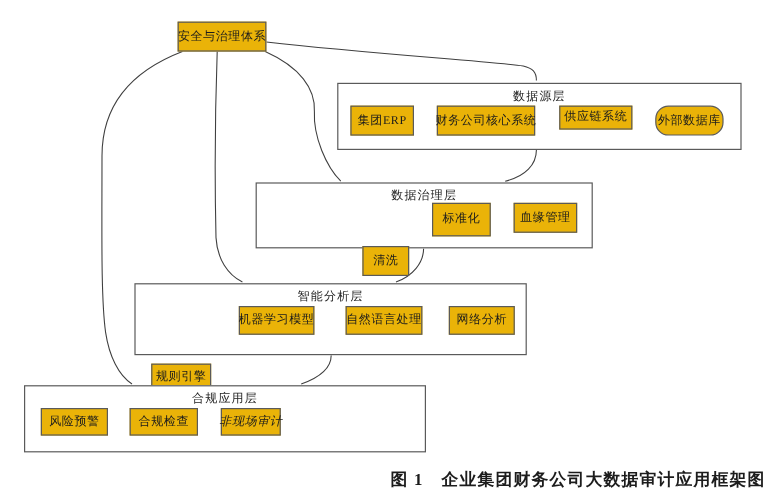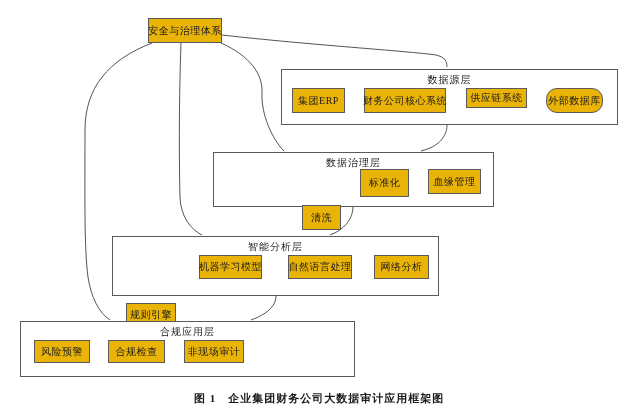--- a/index.html
+++ b/index.html
@@ -15,22 +15,22 @@
     font-size:10px;line-height:1;white-space:nowrap;letter-spacing:0.5px;
   }
   .layer{
     position:absolute;box-sizing:border-box;border:1px solid #5a5a5a;background:#ffffff;
   }
   .layer-title{
     position:absolute;top:3px;left:0;right:0;text-align:center;
     font-size:10px;letter-spacing:1px;
   }
   .caption{
-    position:absolute;top:391px;left:0;width:100%;text-align:center;
-    font-size:11px;font-weight:bold;letter-spacing:1px;
+    position:absolute;top:391px;left:0;width:100%;text-align:right;
+    font-size:14px;font-weight:bold;letter-spacing:1px;
   }
 </style>
 </head>
 <body>
 
 <div class="canvas">
 
   <svg class="wires" viewBox="0 0 638 416" xmlns="http://www.w3.org/2000/svg">
     <defs>
       <marker id="arrow" viewBox="0 0 10 10" refX="8.5" refY="5" markerWidth="6" markerHeight="6" orient="auto">
@@ -68,18 +68,18 @@
     <div class="node" style="left:13px;top:18px;width:50px;height:24px;margin-top:48px;">规则引擎</div>
     <div class="node" style="left:86px;top:18px;width:63px;height:24px;">机器学习模型</div>
     <div class="node" style="left:175px;top:18px;width:64px;height:24px;">自然语言处理</div>
     <div class="node" style="left:261px;top:18px;width:55px;height:24px;">网络分析</div>
   </div>
 
   <div class="layer" style="left:20px;top:321px;width:335px;height:56px;">
     <div class="layer-title">合规应用层</div>
     <div class="node" style="left:13px;top:18px;width:56px;height:23px;">风险预警</div>
     <div class="node" style="left:87px;top:18px;width:57px;height:23px;">合规检查</div>
-    <div class="node" style="left:163px;top:18px;width:60px;height:23px;">非现场审计</div>
+    <div class="node" style="left:163px;top:18px;width:50px;height:23px;font-style:italic;">非现场审计</div>
   </div>
 
   <div class="caption">图 1　企业集团财务公司大数据审计应用框架图</div>
 
 </div>
 
 </body></html>

